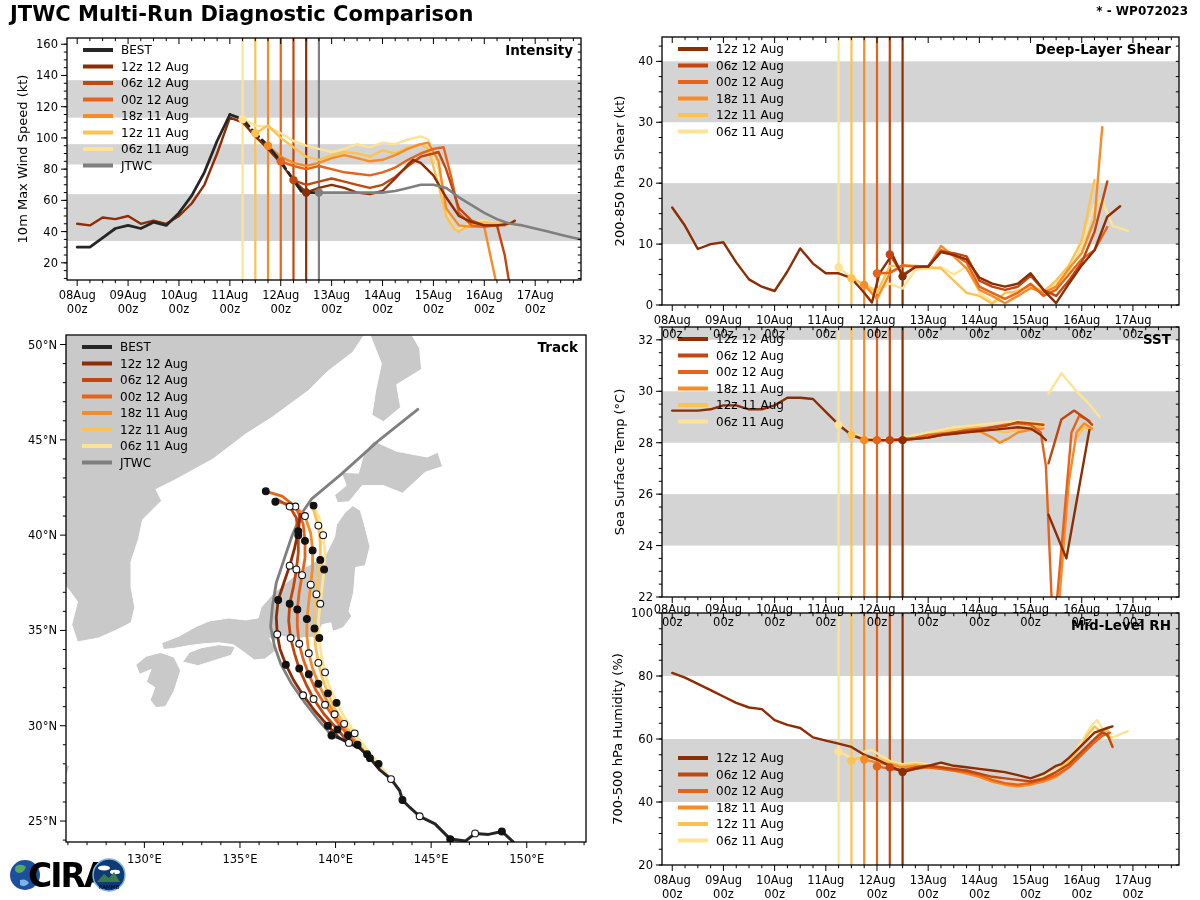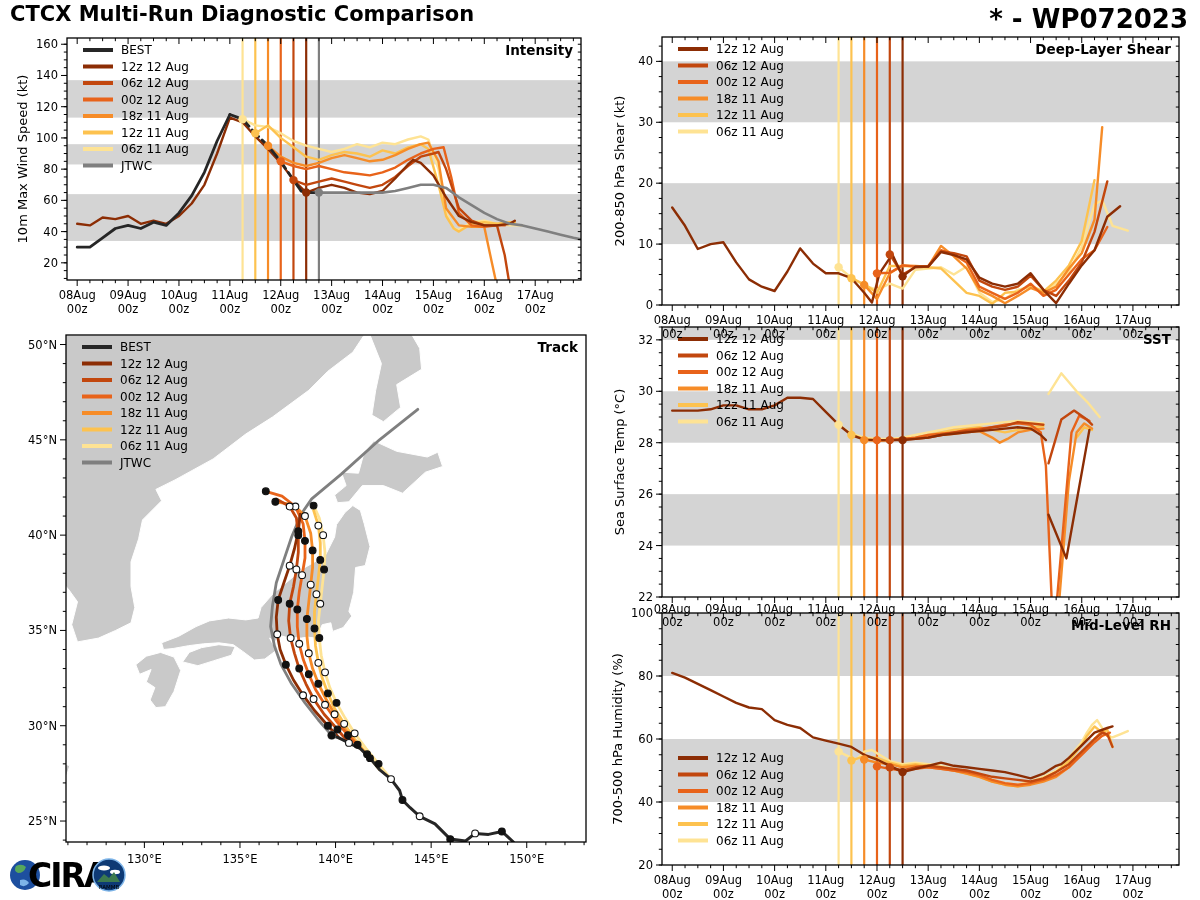--- a/index.html
+++ b/index.html
@@ -1,19 +1,19 @@
 <!DOCTYPE html>
 <html><head>
 <meta charset="utf-8">
 <style>
   html,body{margin:0;padding:0;background:#fff;}
   #page{position:relative;width:1200px;height:900px;background:#ffffff;overflow:hidden;
         font-family:"DejaVu Sans","Liberation Sans",sans-serif;color:#000;}
   #page-title{position:absolute;left:10px;top:2px;font-size:21px;font-weight:bold;}
-  #storm-id{position:absolute;right:12px;top:4px;font-size:26px;font-weight:bold;}
+  #storm-id{position:absolute;right:12px;top:4px;font-size:12px;font-weight:bold;}
   svg{position:absolute;display:block;}
   svg text{font-family:"DejaVu Sans","Liberation Sans",sans-serif;fill:#000;}
   #svg-track{left:0;top:330px;}
   #svg-rh{left:600px;top:600px;}
   #svg-sst{left:600px;top:318px;}
   #svg-shear{left:600px;top:0;}
   #svg-intensity{left:0;top:0;}
   #cira-logo{left:4px;top:848px;}
 </style>
 </head>
@@ -993,21 +993,21 @@
       <text x="121" y="103.5" font-size="12">00z 12 Aug</text>
       <line x1="83" x2="113" y1="116" y2="116" stroke="#f68c28" stroke-width="4"></line>
       <text x="121" y="120" font-size="12">18z 11 Aug</text>
       <line x1="83" x2="113" y1="132.5" y2="132.5" stroke="#fdc24f" stroke-width="4"></line>
       <text x="121" y="136.5" font-size="12">12z 11 Aug</text>
       <line x1="83" x2="113" y1="149" y2="149" stroke="#fee394" stroke-width="4"></line>
       <text x="121" y="153" font-size="12">06z 11 Aug</text>
       <line x1="83" x2="113" y1="165.5" y2="165.5" stroke="#7f7f7f" stroke-width="4"></line>
       <text x="121" y="169.5" font-size="12">JTWC</text>
     </svg>
-  <div id="page-title">CTCX Multi-Run Diagnostic Comparison</div>
+  <div id="page-title">JTWC Multi-Run Diagnostic Comparison</div>
   <div id="storm-id">* - WP072023</div>
   <svg id="cira-logo" width="130" height="50">
     <g>
       <circle cx="21" cy="27" r="15" fill="#1d4f9f"></circle>
       <path d="M12 18 q6 -3 10 1 q-2 6 -8 6 q-5 -2 -2 -7 Z" fill="#57a75c"></path>
       <path d="M16 32 q6 -2 9 3 q-4 5 -9 2 Z" fill="#7db4e8"></path>
     </g>
     <text x="24" y="39" font-size="33" font-weight="bold" fill="#1d4f9f" letter-spacing="-2">CIRA</text>
     <g>
       <circle cx="105" cy="27" r="16" fill="#0e3a75" stroke="#7db4e8" stroke-width="1.5"></circle>

